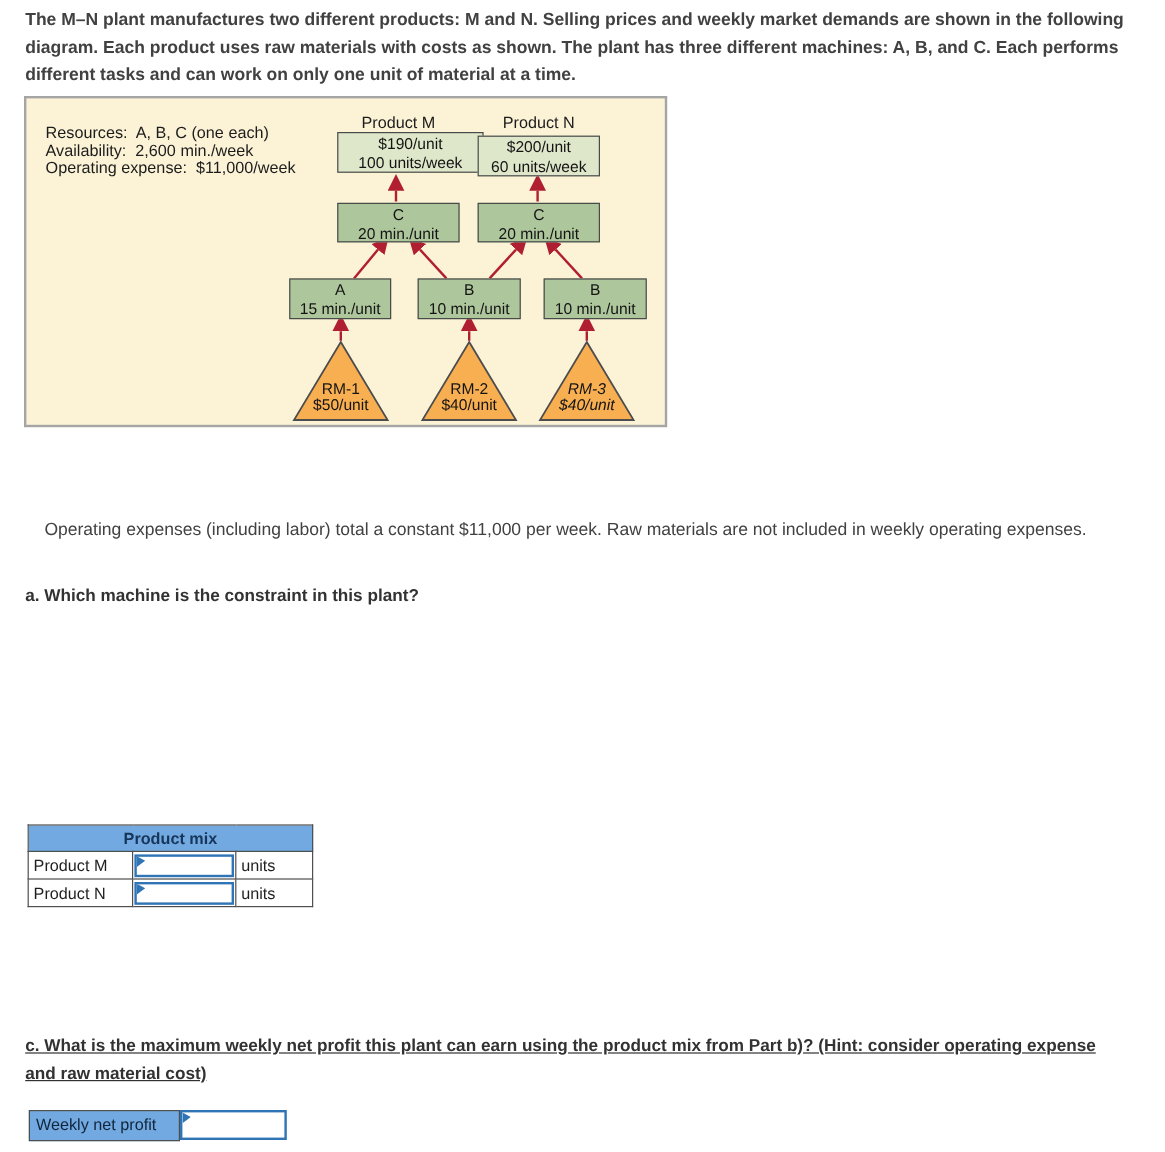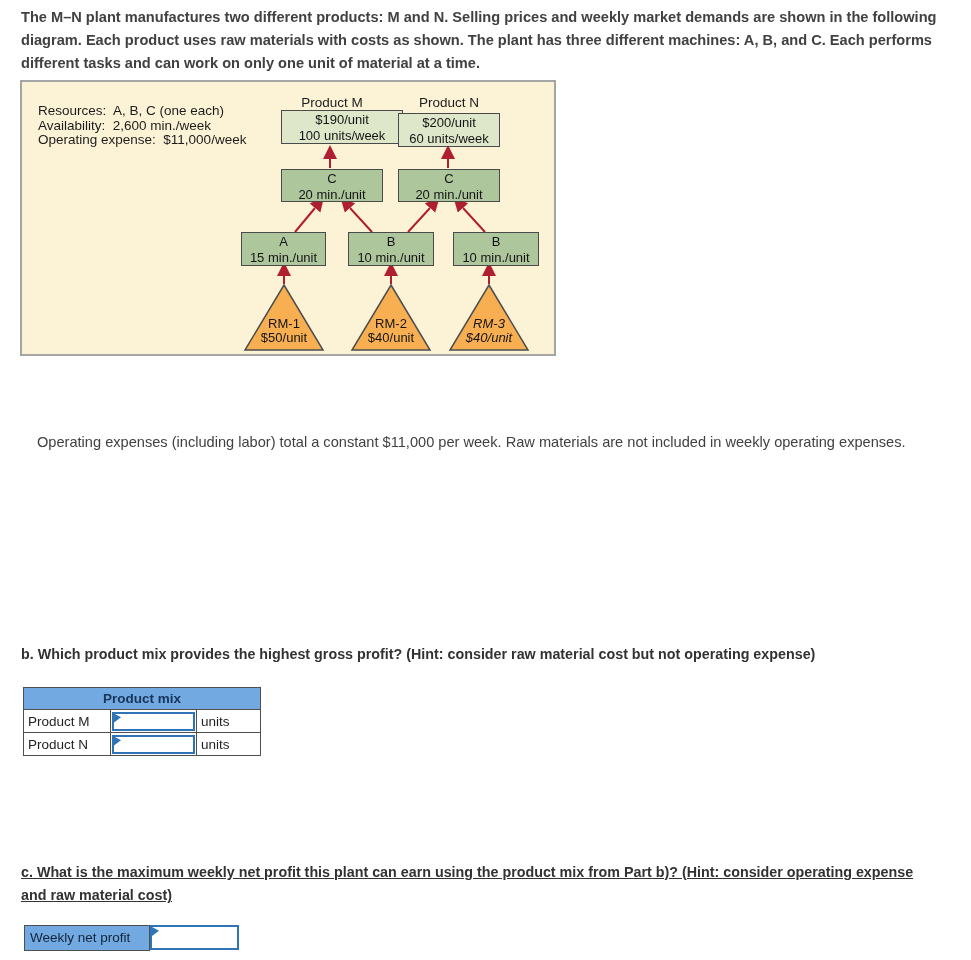--- a/index.html
+++ b/index.html
@@ -139,23 +139,23 @@
     <div class="rm-text" style="left:428px;top:237px;font-style:italic;">
       <div>RM-3</div>
       <div>$40/unit</div>
     </div>
 
     <div class="frame"></div>
   </div>
 
   <div class="para indent" style="left:21px;top:431px;width:940px;">Operating expenses (including labor) total a constant $11,000 per week. Raw materials are not included in weekly operating expenses.</div>
 
+  <div class="bold-q" style="left:21px;top:486px;width:900px;">a. Which machine is the constraint in this plant?</div>
 
 
-  <div class="bold-q" style="left:21px;top:643px;width:940px;">b. Which product mix provides the highest gross profit? (Hint: consider raw material cost but not operating expense)</div>
 
   <table id="pm-table">
     <tbody>
         <tr>
       <th colspan="3">Product mix</th>
     </tr>
     <tr>
       <td class="lbl">Product M</td>
       <td class="inp">
         <div class="ansbox">

